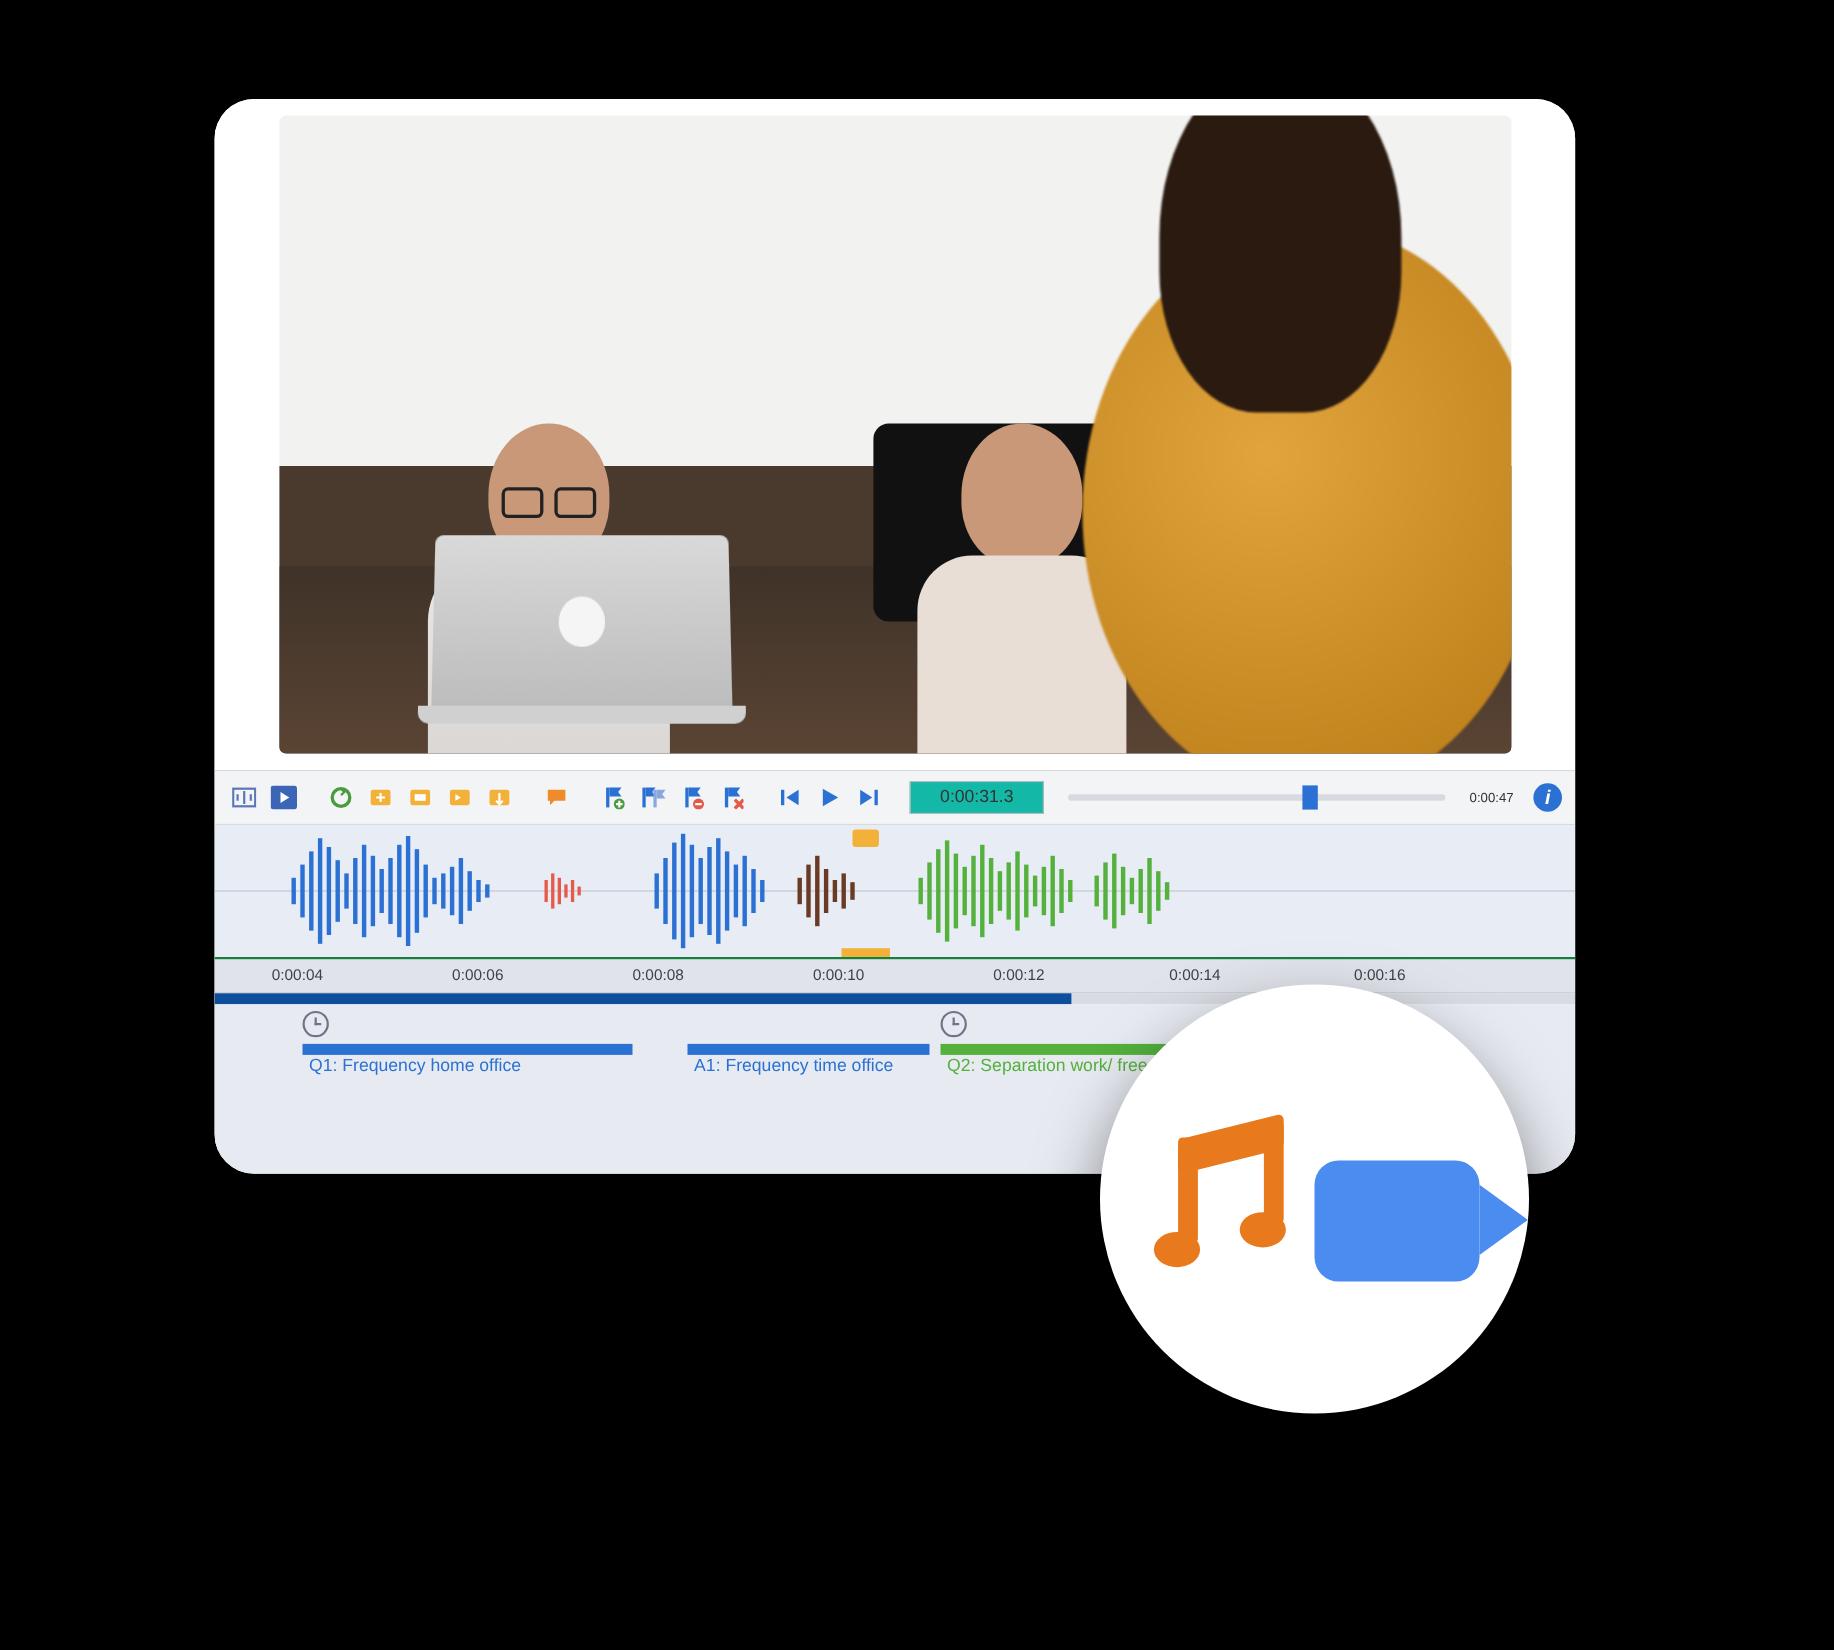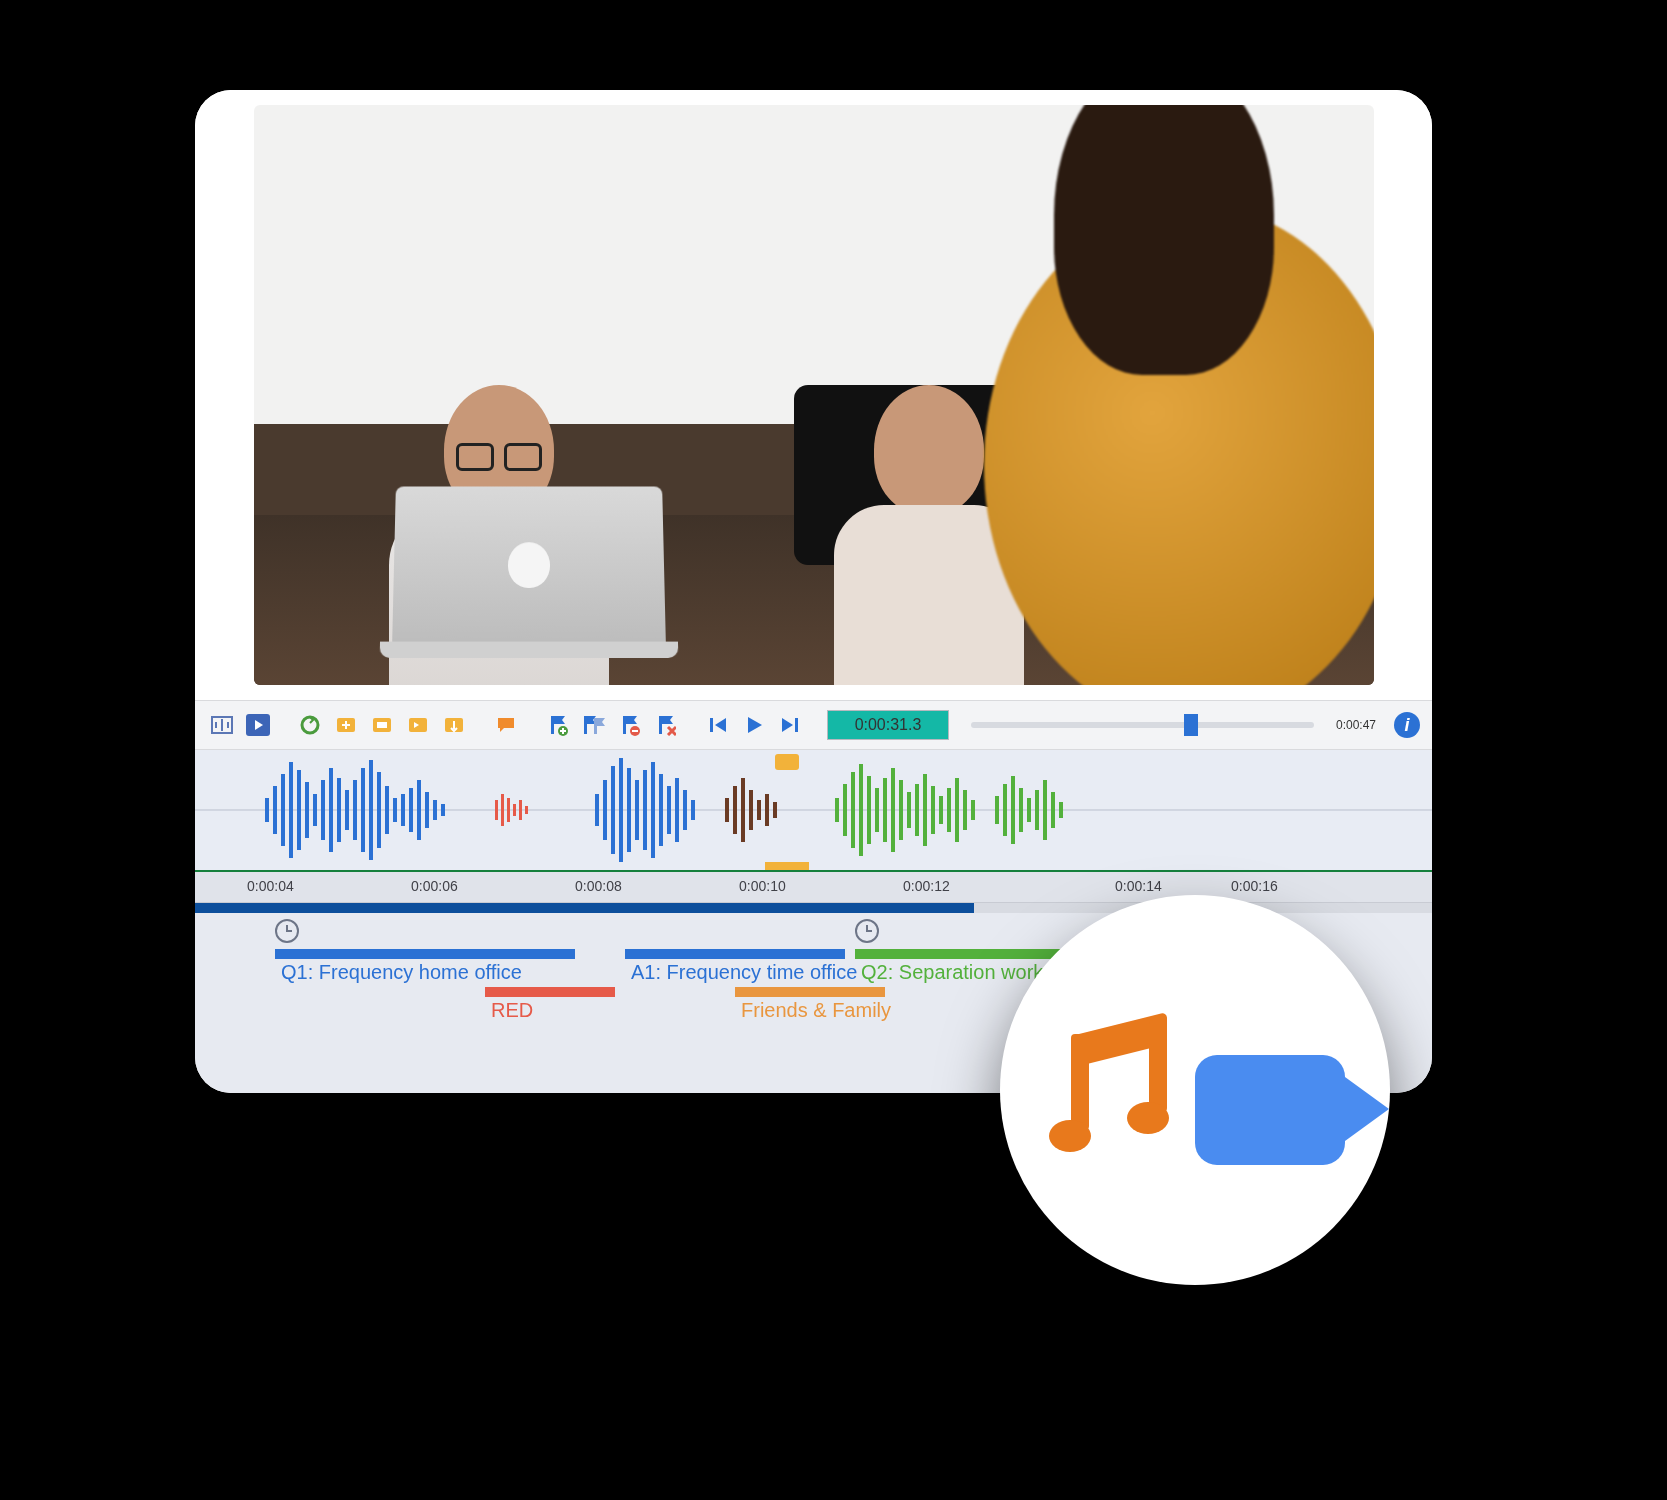--- a/index.html
+++ b/index.html
@@ -195,22 +195,22 @@
   .progress{
     height:10px;background:#d8dbe2;position:relative;
   }
   .progress .fill{
     position:absolute;left:0;top:0;height:100%;
     background:#0d4f9c;width:63%;
   }
   
   .tracks{
     background:#e7eaf1; position:relative;
-    height:180px;
-    font-size:20px;
+    height:154px;
+    font-size:16px;
   }
   .track-row{position:absolute;left:0;right:0;height:34px}
   .clockicon{
     position:absolute; width:20px;height:20px;border:2px solid #6d7587;border-radius:50%;
   }
   .clockicon:before,.clockicon:after{content:"";position:absolute;background:#6d7587}
   .clockicon:before{left:9px;top:4px;width:2px;height:7px}
   .clockicon:after{left:9px;top:9px;width:6px;height:2px}
   .seg{position:absolute;height:10px;top:2px}
   .lbl{position:absolute;top:14px}
@@ -491,46 +491,40 @@
     <div class="mark"></div>
     <div class="yellowbar"></div>
   </div>
 
   <div class="ruler">
     <span style="left:52px">0:00:04</span>
     <span style="left:216px">0:00:06</span>
     <span style="left:380px">0:00:08</span>
     <span style="left:544px">0:00:10</span>
     <span style="left:708px">0:00:12</span>
-    <span style="left:920px">0:00:14</span>
+    <span style="left:868px">0:00:14</span>
     <span style="left:1036px">0:00:16</span>
   </div>
   <div class="progress">
     <div class="fill"></div>
   </div>
 
   <div class="tracks">
     <div class="track-row" style="top:6px">
       <span class="clockicon" style="left:80px"></span>
       <span class="clockicon" style="left:660px"></span>
     </div>
     <div class="track-row" style="top:34px">
       <div class="seg blue" style="left:80px;width:300px"></div>
       <span class="lbl blue-t" style="left:86px">Q1: Frequency home office</span>
       <div class="seg blue" style="left:430px;width:220px"></div>
       <span class="lbl blue-t" style="left:436px">A1: Frequency time office</span>
       <div class="seg green" style="left:660px;width:400px"></div>
       <span class="lbl green-t" style="left:666px">Q2: Separation work/ free time</span>
     </div>
-    <div class="track-row" style="top:72px">
-      <div class="seg red" style="left:290px;width:130px"></div>
-      <span class="lbl red-t" style="left:296px">RED</span>
-      <div class="seg orange" style="left:540px;width:150px"></div>
-      <span class="lbl orange-t" style="left:546px">Friends &amp; Family</span>
-    </div>
   </div>
 </div>
 
 <div class="media-badge">
   <div class="icon-music">
     <div class="beam"></div>
       <div class="stem s1"></div>
       <div class="stem s2"></div>
     <div class="note n1"></div>
       <div class="note n2"></div>

